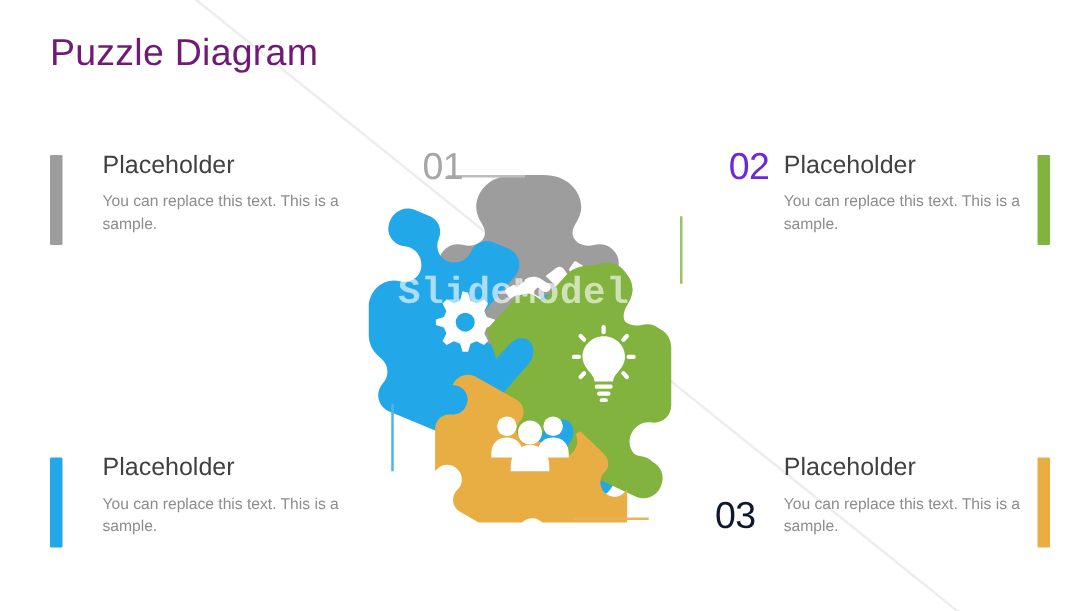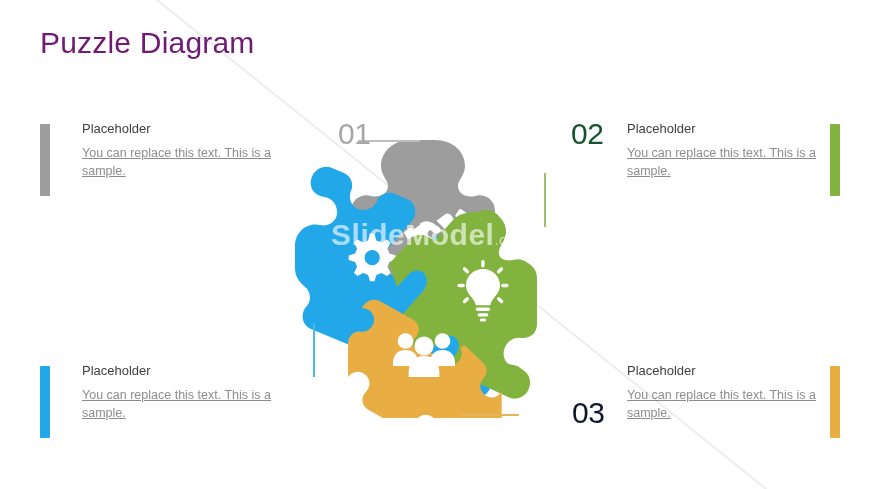--- a/index.html
+++ b/index.html
@@ -22,26 +22,25 @@
     position:absolute;left:40px;top:26px;
     font-size:30px;font-weight:400;color:#701a75;
     letter-spacing:0.2px;
   }
 
   
   .block{position:absolute;}
   .block .bar{position:absolute;top:3px;width:10px;height:72px;border-radius:1px;}
   .block .body{position:absolute;top:0;}
   .block h3{
-    margin:0 0 8px 0;font-size:13px;font-weight:400;color:#404040;
+    margin:0 0 8px 0;font-size:20px;font-weight:400;color:#404040;
   }
   .block p{
     margin:0;font-size:12.5px;line-height:1.45;color:#8d8d8d;font-weight:400;
     width:195px;
-    text-decoration:underline;
   }
   .block.right .body{text-align:left;}
 
   #block-01{left:40px;top:121px;}
   #block-01 .bar{left:0;background:#9d9d9d;}
   #block-01 .body{left:42px;}
 
   #block-02{left:627px;top:121px;}
   #block-02 .bar{left:203px;background:#82b33e;}
   #block-02 .body{left:0;}
@@ -50,37 +49,38 @@
   #block-04 .bar{left:0;background:#22a7e8;}
   #block-04 .body{left:42px;}
 
   #block-03{left:627px;top:363px;}
   #block-03 .bar{left:203px;background:#e8ae44;}
   #block-03 .body{left:0;}
 
   
   .num{position:absolute;font-size:30px;font-weight:400;letter-spacing:-0.5px;margin-left:48px;}
   #num-01{left:290px;top:117px;color:#a6a6a6;}
-  #num-02{left:523px;top:117px;color:#14532d;}
+  #num-02{left:535px;top:117px;color:#6d28d9;}
   #num-04{left:288px;top:396px;color:#22a7e8;}
   #num-03{left:524px;top:396px;color:#0f172a;}
 
   
   .conn{position:absolute;}
   #conn-01{left:358px;top:140px;width:62px;height:2px;background:#bdbdbd;}
   #conn-02{left:544px;top:173px;width:2px;height:54px;background:#9ec06a;}
   #conn-04{left:313px;top:323px;width:2px;height:54px;background:#49b6ec;}
   #conn-03{left:459px;top:414px;width:60px;height:2px;background:#e6b558;}
 
   
   .puzzle{position:absolute;left:285px;top:128px;width:290px;height:290px;}
   .watermark{
     position:absolute;left:285px;top:205px;width:290px;height:60px;
     display:flex;align-items:center;justify-content:center;
     pointer-events:none;
+    font-family:Liberation Mono, monospace;
   }
   .watermark span{
     font-size:30px;font-weight:700;color:rgba(255,255,255,0.62);
     letter-spacing:0.5px;white-space:nowrap;
   }
   .watermark span .dotcom{font-size:15px;font-weight:400;}
 </style>
 </head>
 <body>
 

